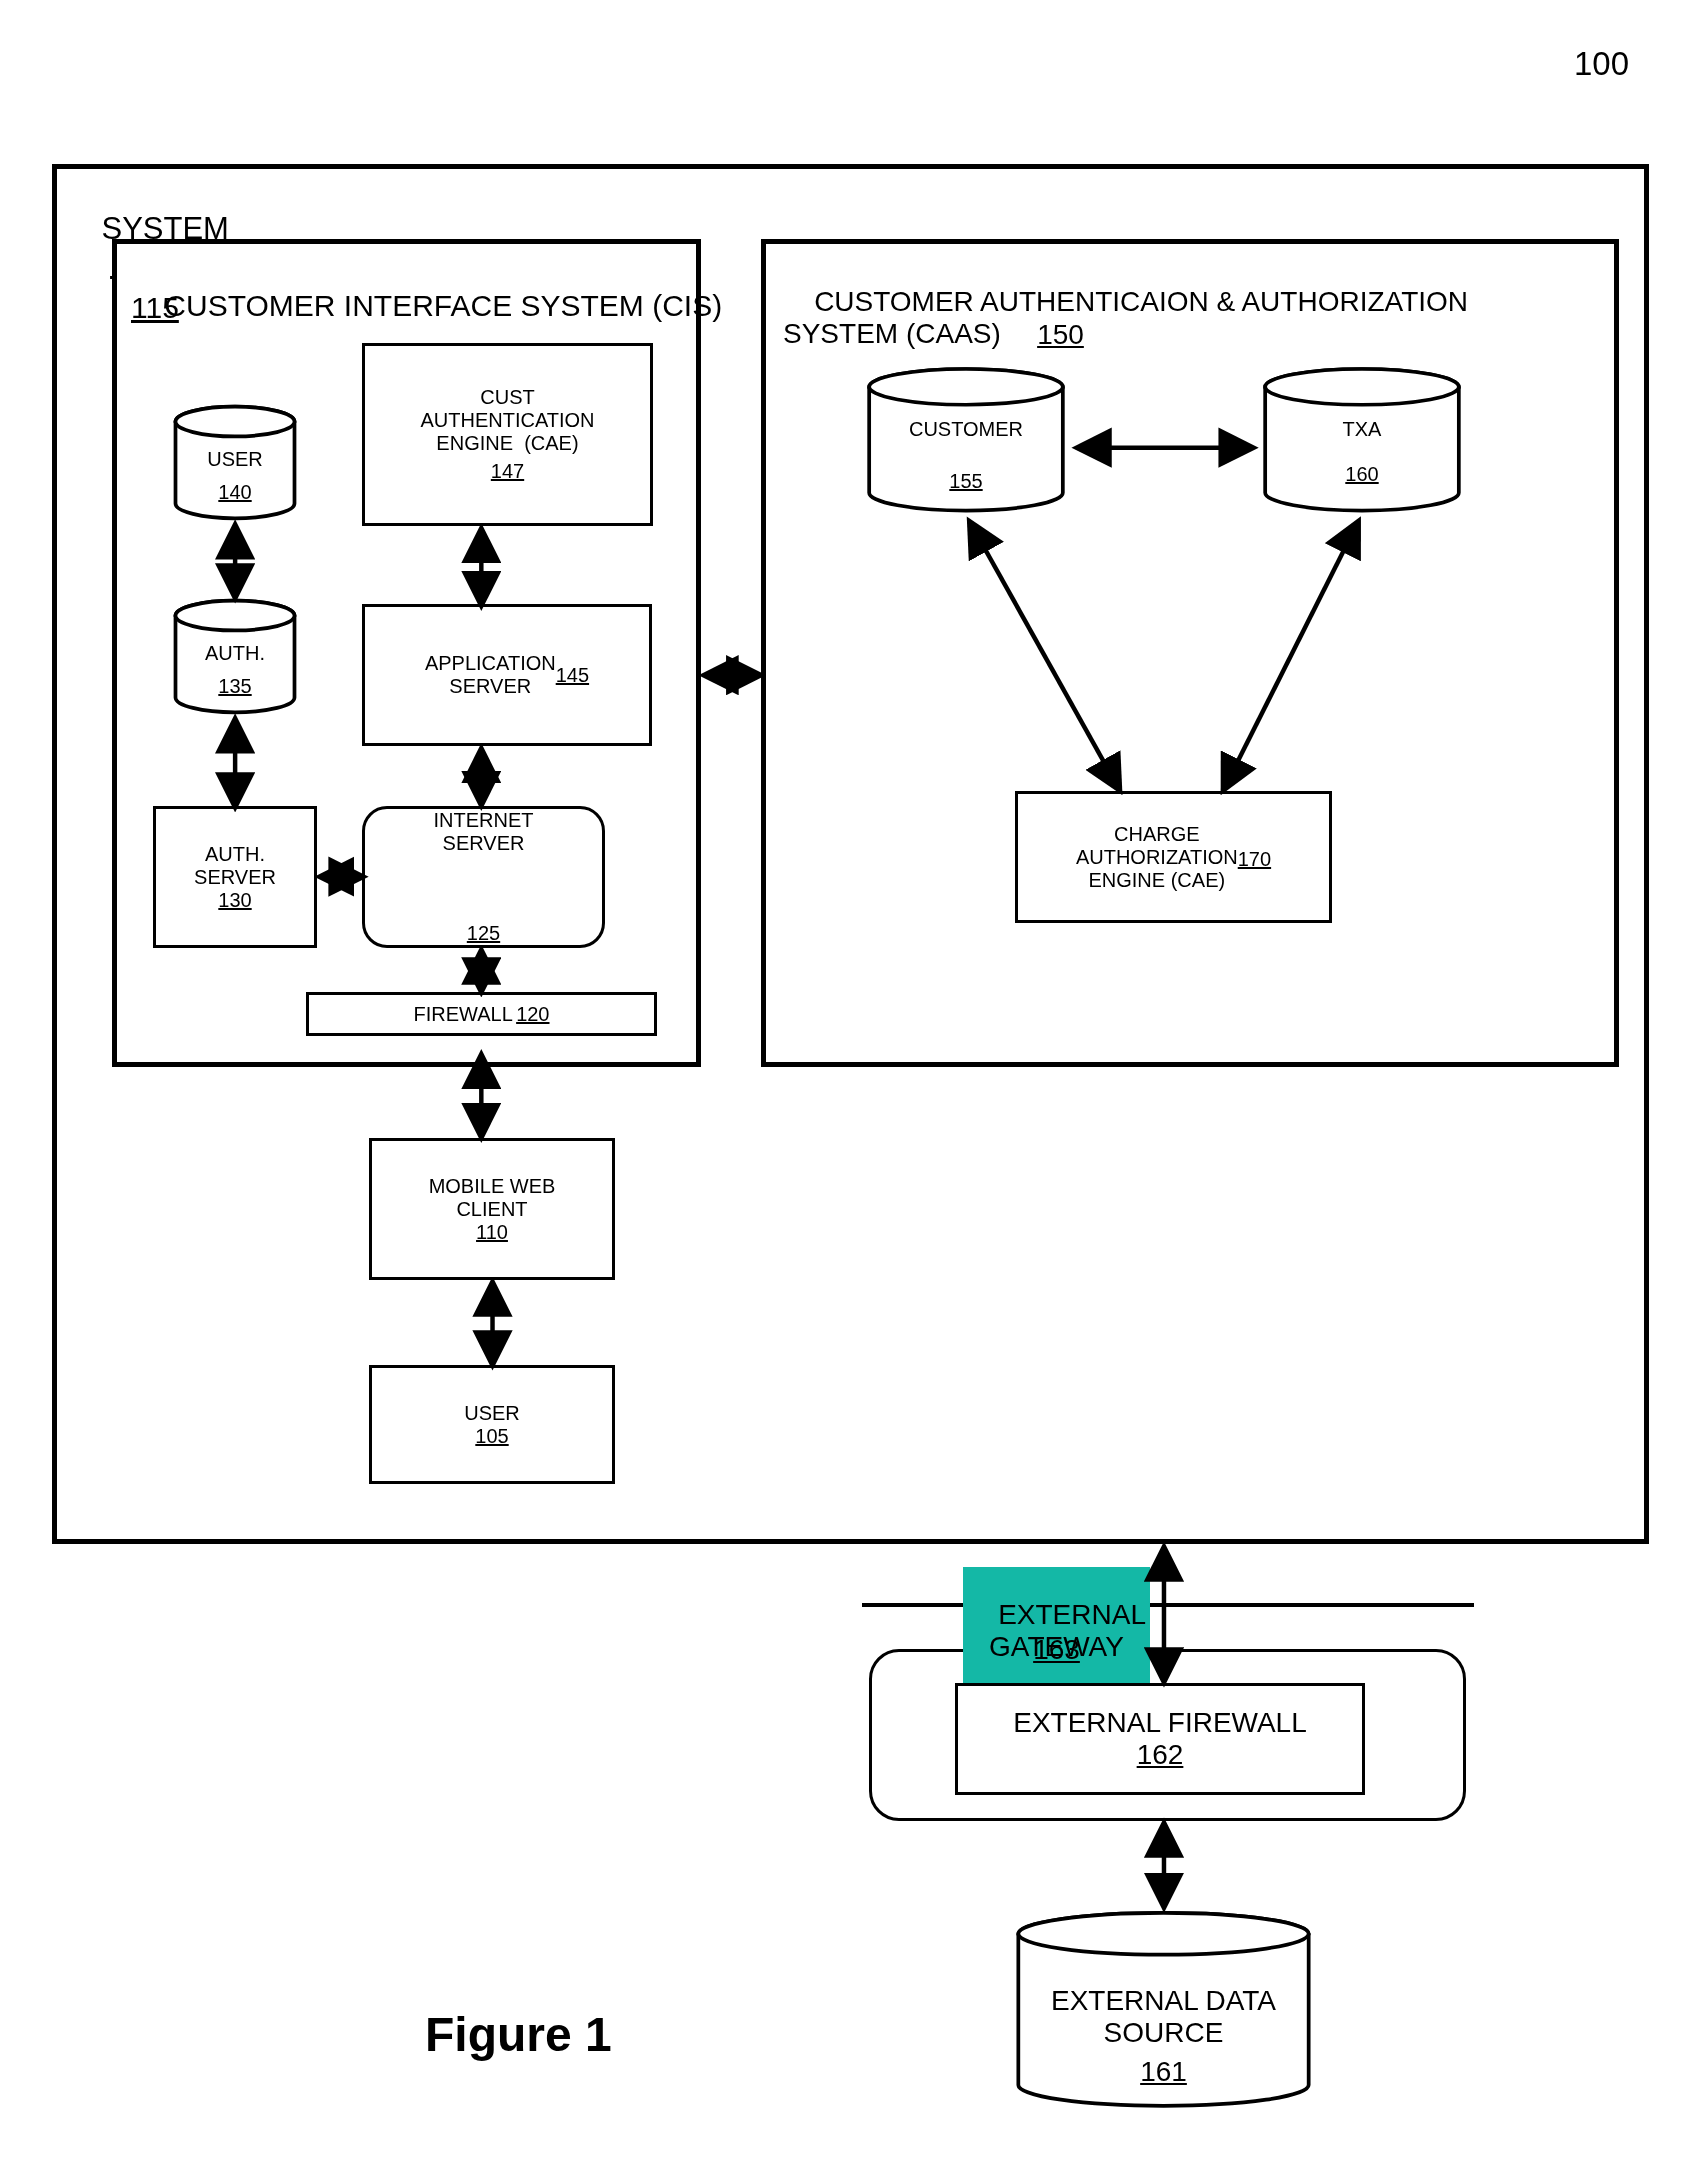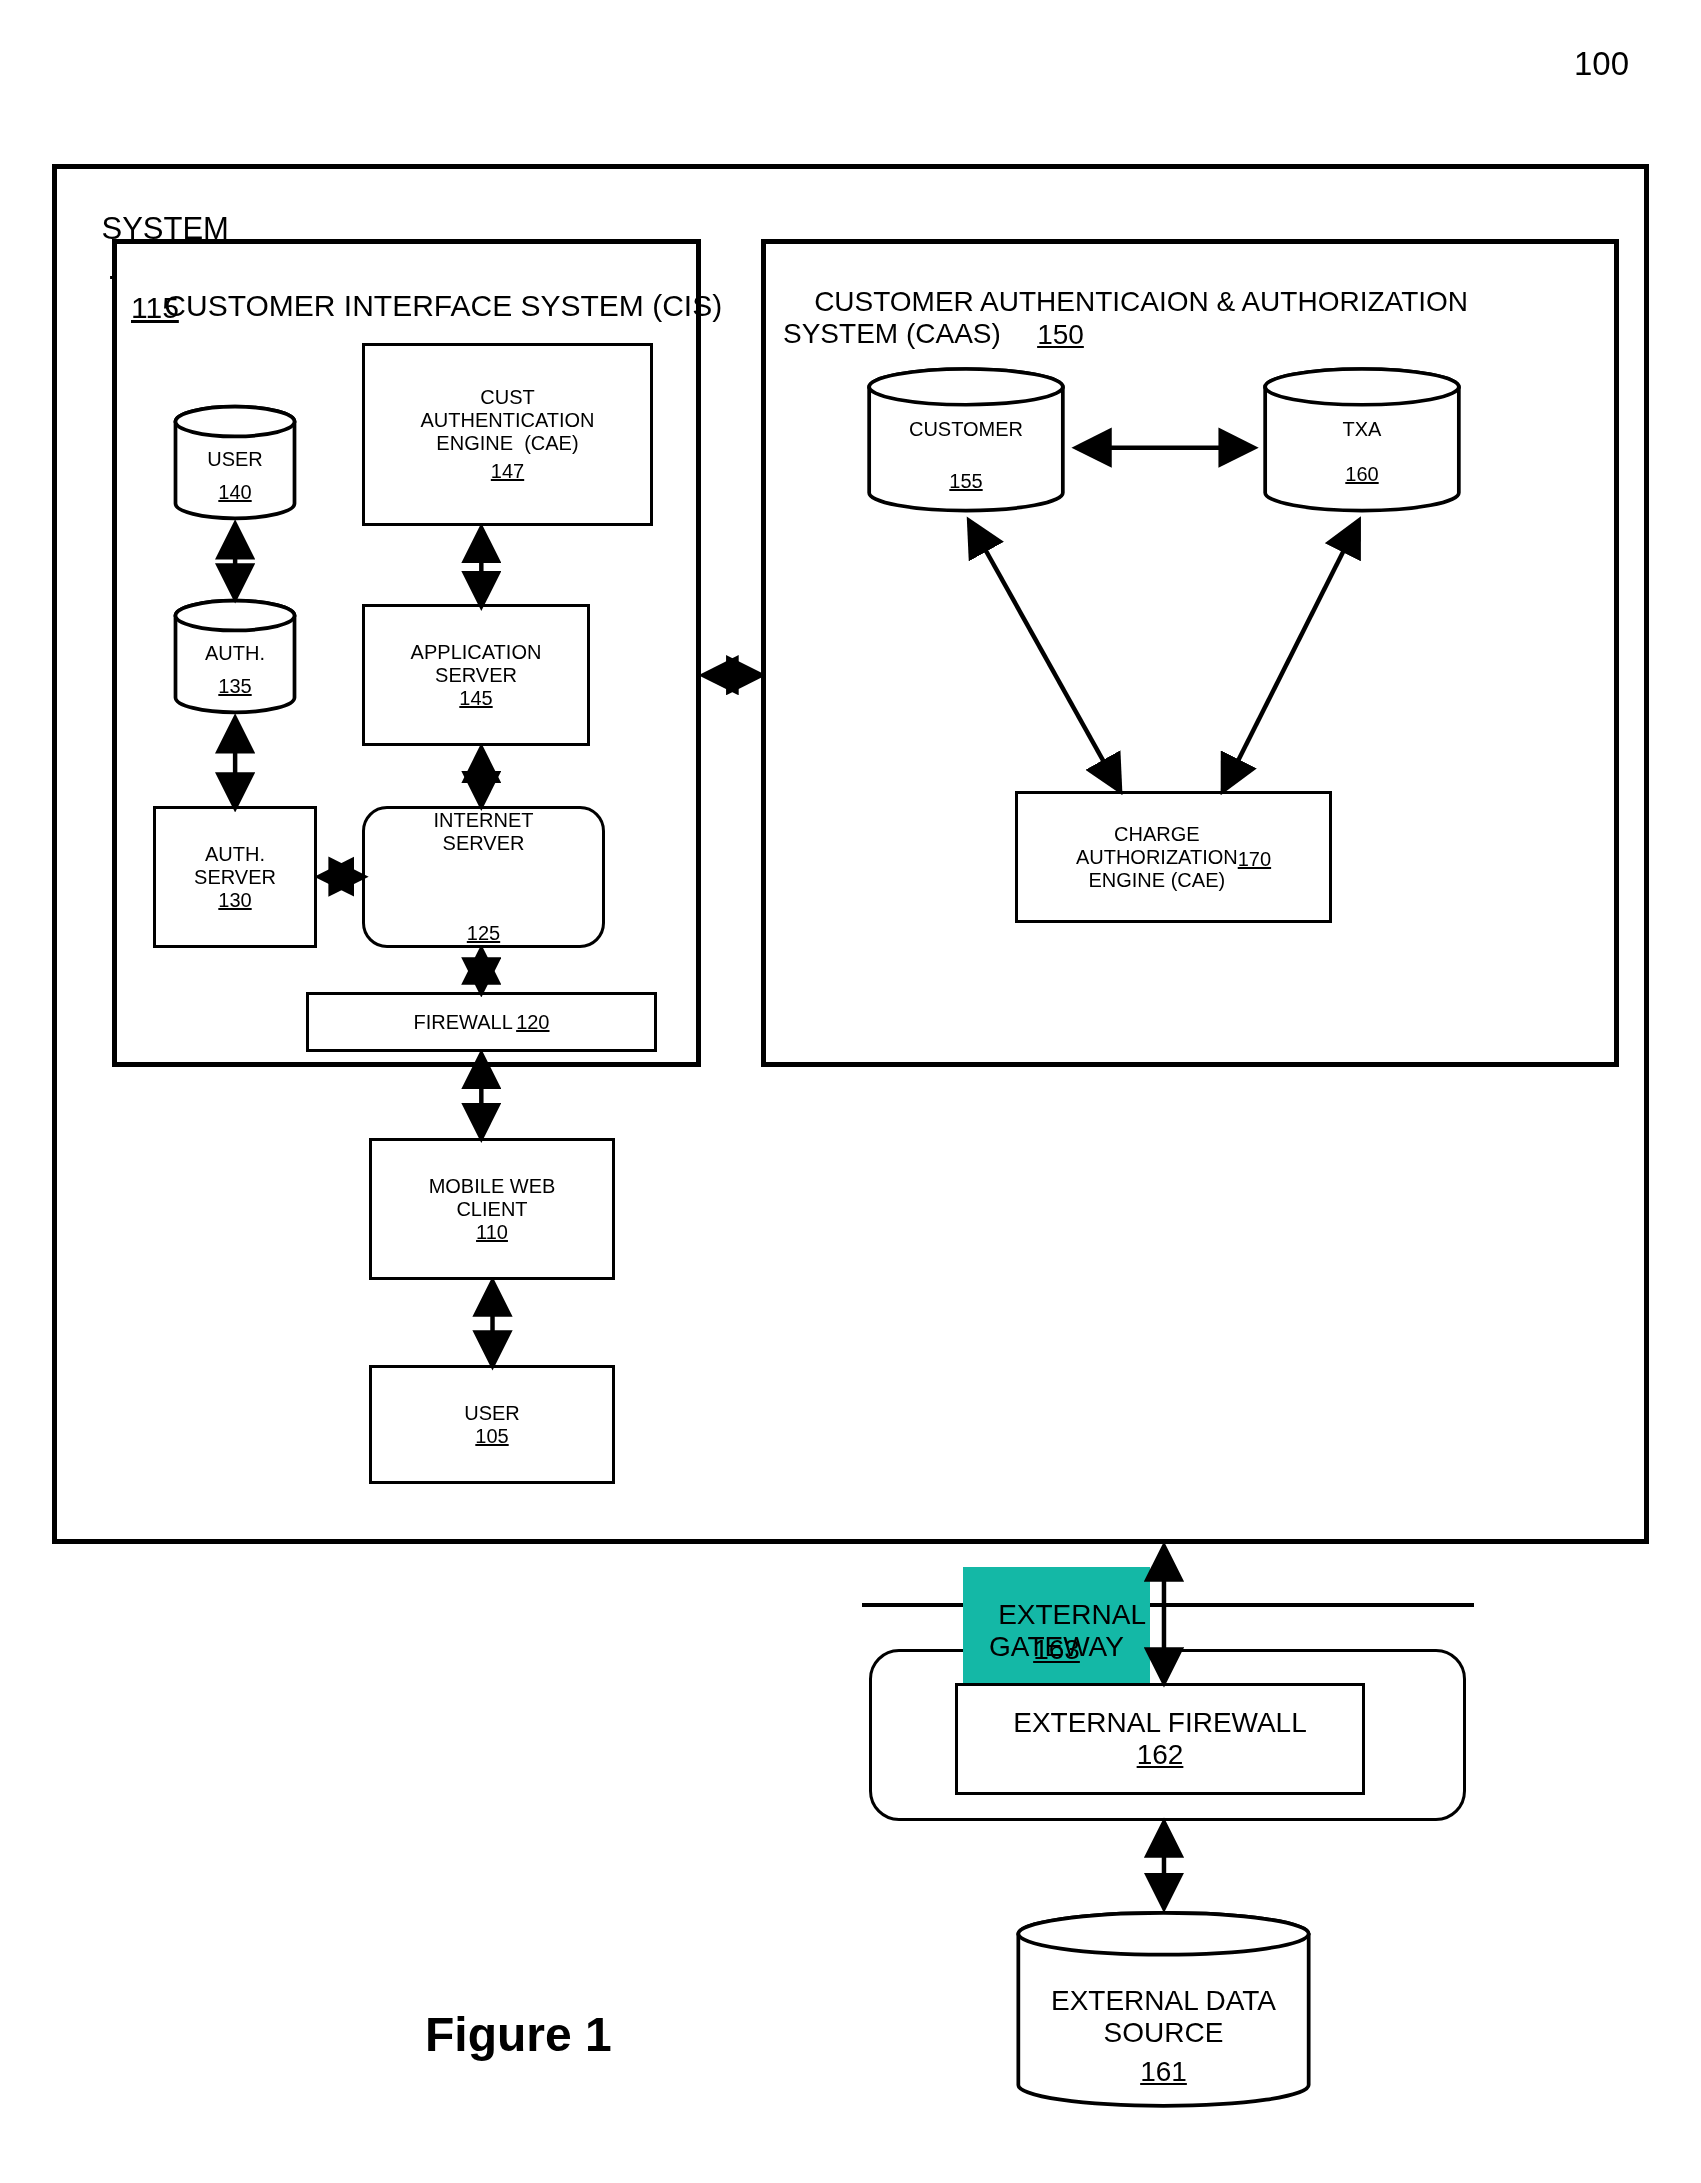--- a/index.html
+++ b/index.html
@@ -110,33 +110,33 @@
     <div class="label u">130</div>
   </div>
 
   <div class="abs box" style="left:362px; top:343px; width:291px; height:183px; display:flex; flex-direction:column; justify-content:center; align-items:center;">
     <div class="label">CUST
 AUTHENTICATION
 ENGINE  (CAE)</div>
     <div class="label u" style="margin-top:4.5px;">147</div>
   </div>
 
-  <div class="abs box" style="left:362px; top:604px; width:228px; height:142px; display:flex; flex-direction:column; justify-content:center; align-items:center;">
+  <div class="abs box" style="left:362px; top:604px; width:290px; height:142px; display:flex; flex-direction:row; justify-content:center; align-items:center;">
     <div class="label">APPLICATION
 SERVER</div>
     <div class="label u">145</div>
   </div>
 
   <div class="abs box" style="left:362px; top:806px; width:243px; height:142px; display:flex; flex-direction:column; justify-content:space-between; align-items:center;border-radius:25px;">
     <div class="label">INTERNET
 SERVER</div>
     <div class="label u">125</div>
   </div>
 
-  <div class="abs box" style="left:306px; top:992px; width:351px; height:60px; display:flex; justify-content:center; align-items:center;">
+  <div class="abs box" style="left:306px; top:992px; width:351px; height:44px; display:flex; justify-content:center; align-items:center;">
     <span class="label">FIREWALL</span>
     <span>&nbsp;</span>
     <span class="label u">120</span>
   </div>
 
   <svg class="abs" style="left:858px; top:366px; width:216px; height:149px;" viewBox="0 0 290 200">
     <ellipse cx="145" cy="28" rx="130" ry="24" fill="#fff" stroke="#000" stroke-width="5"></ellipse>
     <path d="M15 28 V170 A130 24 0 0 0 275 170 V28" fill="#fff" stroke="#000" stroke-width="5"></path>
     <ellipse cx="145" cy="28" rx="130" ry="24" fill="#fff" stroke="#000" stroke-width="5"></ellipse>
   </svg>

